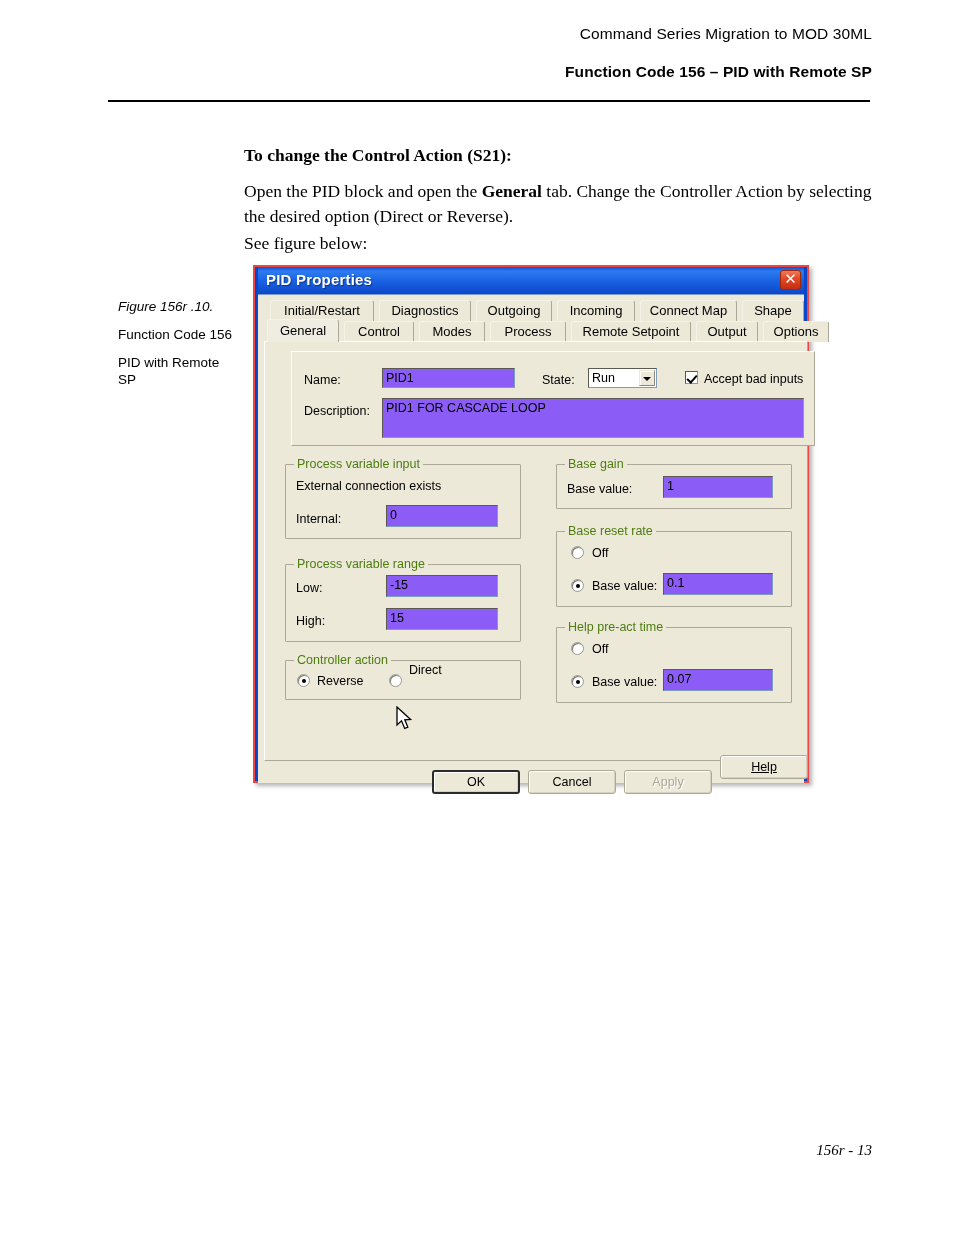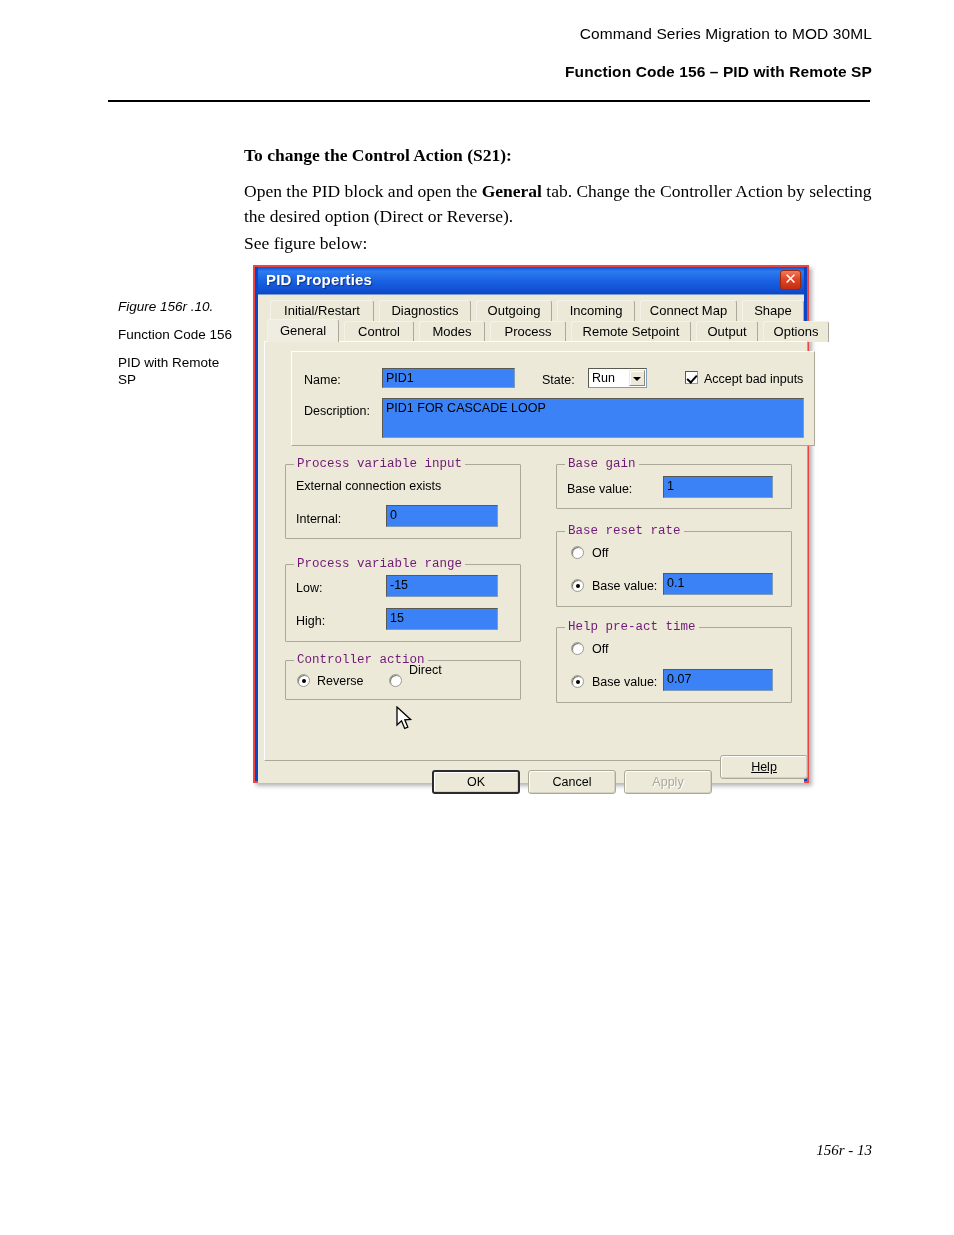--- a/index.html
+++ b/index.html
@@ -197,21 +197,21 @@
   
   .lbl {
     position: absolute;
     font-size: 12.5px;
     color: #000;
     white-space: nowrap;
   }
   .txt {
     position: absolute;
     box-sizing: border-box;
-    background: #3b82f6;
+    background: #8b5cf6;
     border: 1px solid #7F9DB9;
     border-top-color: #5a5a50;
     border-left-color: #5a5a50;
     font-family: "Liberation Sans", sans-serif;
     font-size: 12.5px;
     color: #000;
     padding: 1px 0 12px 3px;
     line-height: 16px;
     white-space: nowrap;
     overflow: hidden;
@@ -229,23 +229,22 @@
     box-sizing: border-box;
     border: 1px solid #ACA899;
     border-radius: 1px;
   }
   .group > .gtitle {
     position: absolute;
     top: -8px; left: 8px;
     background: #ECE9D8;
     padding: 0 3px;
     font-size: 12.5px;
-    color: #701a75;
-    white-space: nowrap;
-    font-family: Liberation Mono, monospace;
+    color: #4d7c0f;
+    white-space: nowrap;
   }
 
   
   .combo {
     position: absolute;
     box-sizing: border-box;
     background: #fff;
     border: 1px solid #7F9DB9;
     border-top-color: #5a5a50;
     border-left-color: #5a5a50;
@@ -398,21 +397,21 @@
         </div>
     </div>
 
     <div class="tabpanel">
 
       <div class="panel" style="left:10px; top:9px; width:524px; height:95px;margin-left:16px;">
         <div class="lbl" style="left:12px; top:21px;">Name:</div>
         <div class="txt" style="left:90px; top:16px; width:133px; height:20px;">PID1</div>
 
         <div class="lbl" style="left:250px; top:21px;">State:</div>
-        <div class="combo" style="left:296px; top:16px; width:59px; height:20px;">
+        <div class="combo" style="left:296px; top:16px; width:69px; height:20px;">
           <span class="cval">Run</span>
           <span class="cbtn"></span>
         </div>
 
         <div class="chk on" style="left:393px; top:19px;"></div>
         <div class="lbl" style="left:412px; top:20px;">Accept bad inputs</div>
 
         <div class="lbl" style="left:12px; top:52px;">Description:</div>
         <div class="txt" style="left:90px; top:46px; width:422px; height:40px;">PID1 FOR CASCADE LOOP</div>
       </div>

